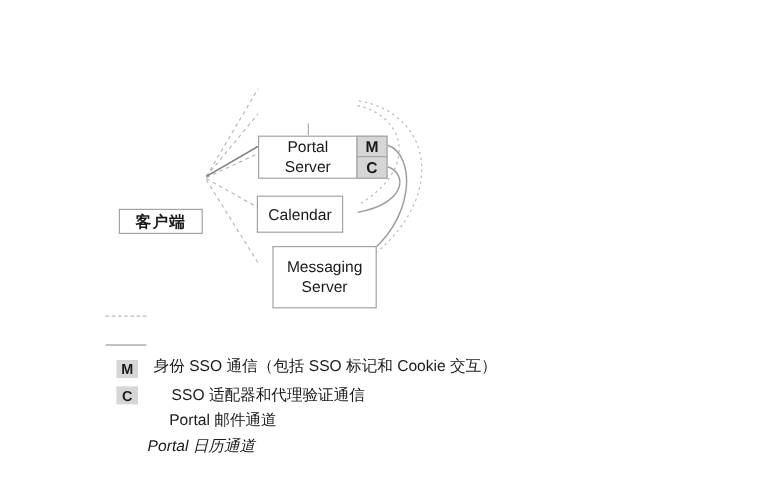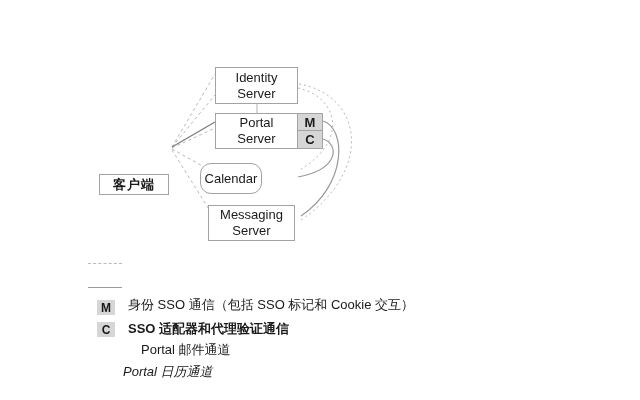--- a/index.html
+++ b/index.html
@@ -58,38 +58,37 @@
     </g>
 
     <g stroke="#9a9a9a" stroke-width="1.2" fill="none">
       <path d="M 323 121 C 346 128 348 184 301 216"></path>
       <path d="M 323 139 C 339 144 340 169 298 177"></path>
     </g>
   </svg>
 
   <div class="node client" style="left:99px; top:138px; width:70px; height:21px;">客户端</div>
 
-  <div class="node" style="left:215px; top:67px; width:83px; height:37px; padding:0 8px;">Identity Server</div>
 
   <div class="node" style="left:215px; top:113px; width:83px; height:36px; padding:0 4px;">Portal Server</div>
 
   <div class="channel" style="left:297px; top:113px; width:26px; height:19px;">M</div>
 
   <div class="channel" style="left:297px; top:130px; width:26px; height:19px;">C</div>
 
-  <div class="node" style="left:200px; top:163px; width:62px; height:31px;border-radius:11px;">Calendar</div>
+  <div class="node" style="left:214px; top:163px; width:72px; height:31px;">Calendar</div>
 
-  <div class="node" style="left:208px; top:205px; width:87px; height:36px; padding:17px 6px;">Messaging Server</div>
+  <div class="node" style="left:227px; top:205px; width:87px; height:52px; padding:17px 6px;">Messaging Server</div>
 
   <div>
     <div class="legend-line dashed" style="left:88px; top:263px;"></div>
     <div class="legend-label" style="left:128px; top:256px;">身份 SSO 通信（包括 SSO 标记和 Cookie 交互）</div>
 
     <div class="legend-line solid" style="left:88px; top:287px;"></div>
-    <div class="legend-label" style="left:128px; top:280px;font-weight:bold;">SSO 适配器和代理验证通信</div>
+    <div class="legend-label" style="left:143px; top:280px;">SSO 适配器和代理验证通信</div>
 
     <div class="legend-badge" style="left:97px; top:300px;">M</div>
     <div class="legend-label" style="left:141px; top:301px;">Portal 邮件通道</div>
 
     <div class="legend-badge" style="left:97px; top:322px;">C</div>
     <div class="legend-label" style="left:123px; top:323px;font-style:italic;">Portal 日历通道</div>
   </div>
 
 </div>
 

